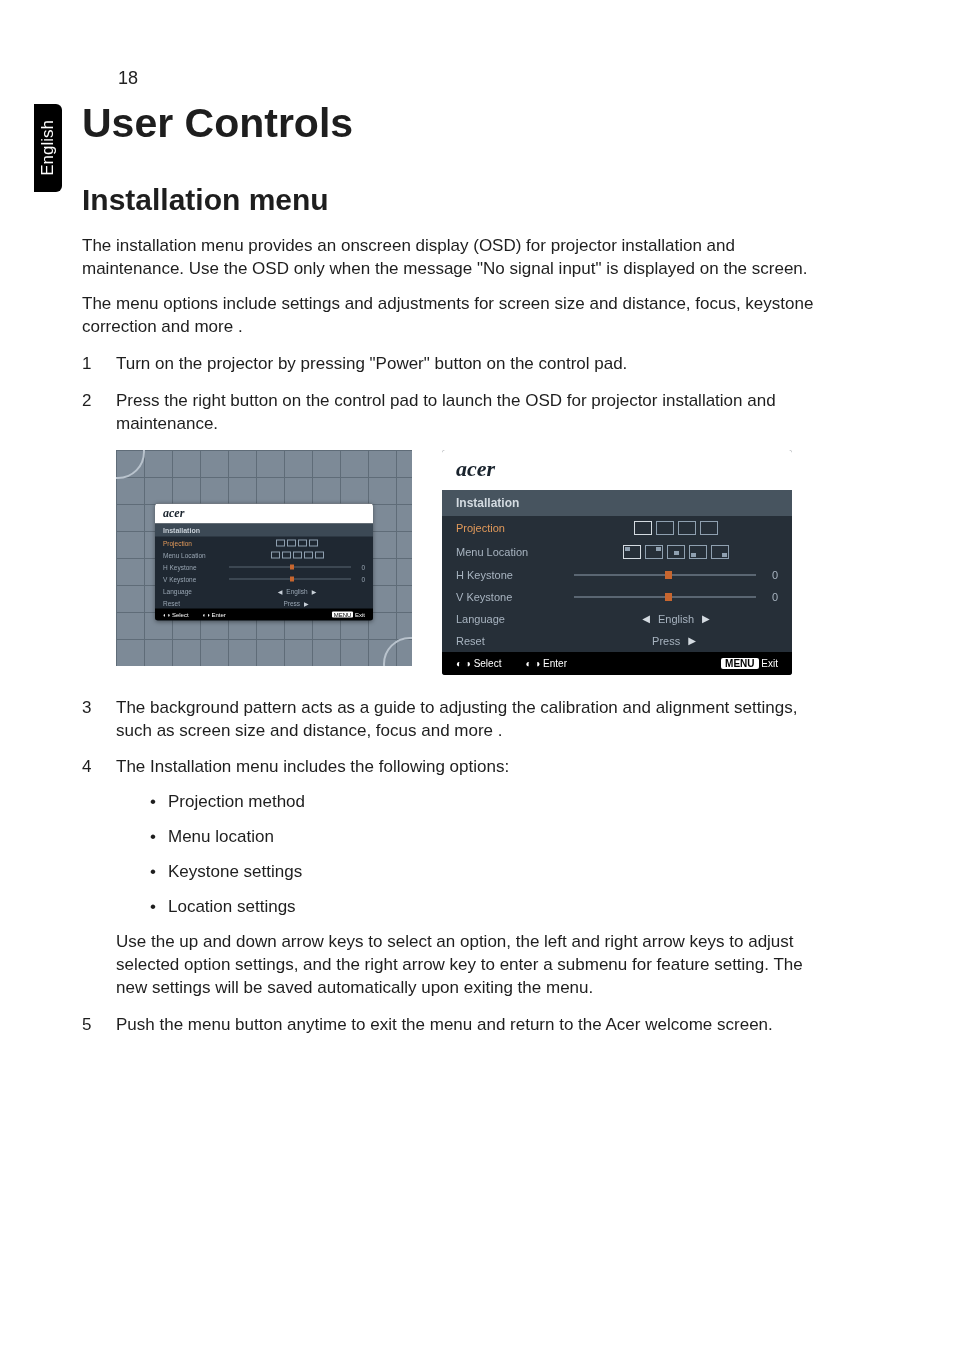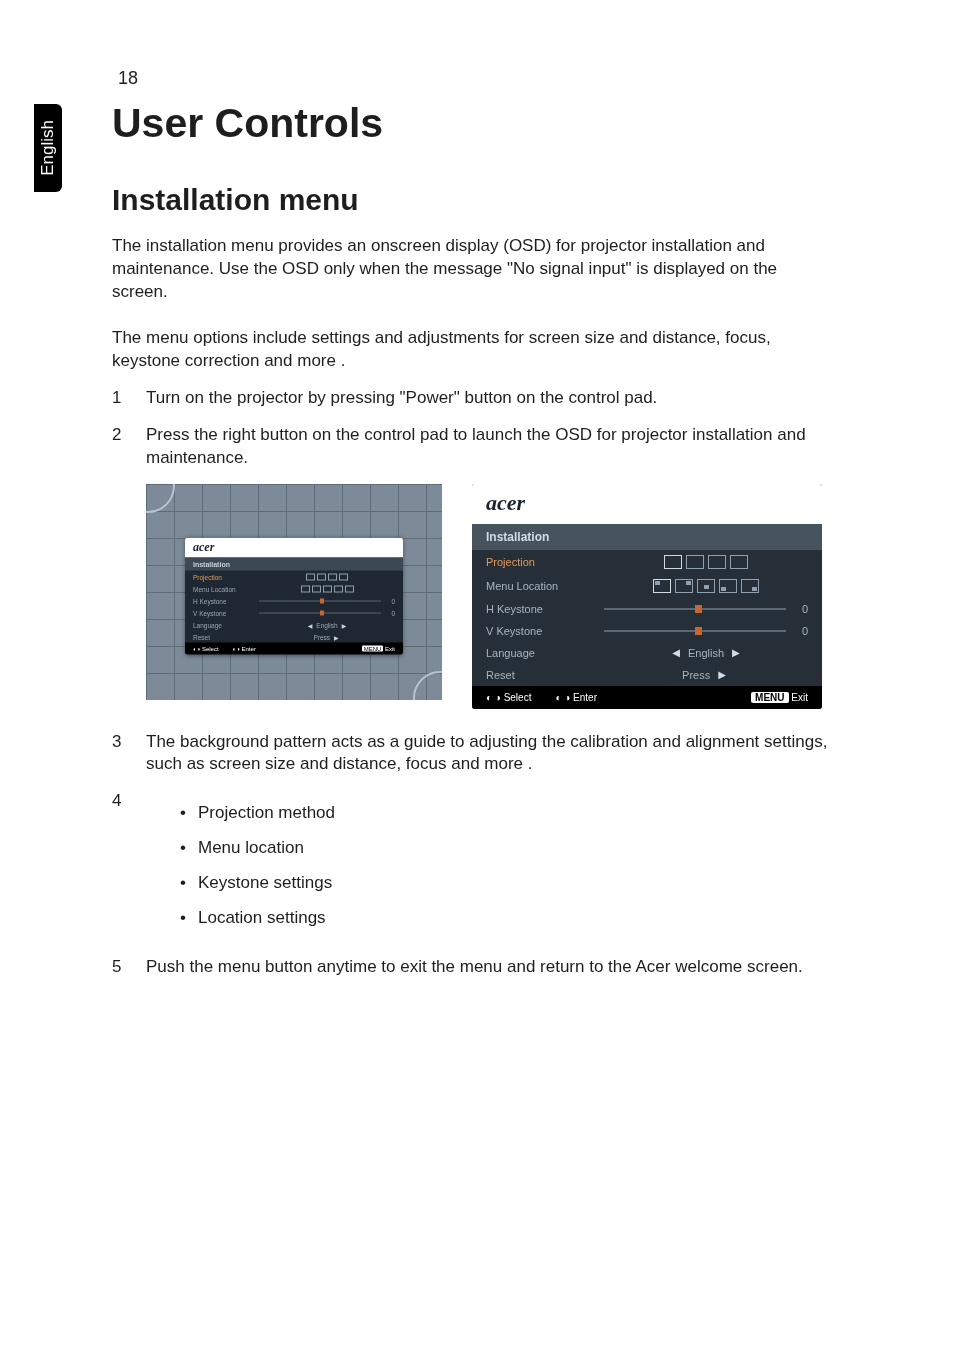--- a/index.html
+++ b/index.html
@@ -35,39 +35,39 @@
       font-weight: normal;
     }
     .page-number {
       position: absolute;
       left: 118px;
       top: 68px;
       font-size: 18px;
       color: #222;
     }
     .content {
-      padding: 100px 118px 60px 112px;
+      padding: 100px 118px 60px 82px;
     }
     h1 {
       font-size: 41px;
       font-weight: 600;
       color: #1e1e1e;
       margin-bottom: 36px;
     }
     h2 {
       font-size: 30px;
       font-weight: 600;
       color: #1e1e1e;
       margin-bottom: 18px;
     }
     p.body {
       font-size: 17px;
       line-height: 1.35;
       color: #1e1e1e;
-      margin-bottom: 23px;
+      margin-bottom: 12px;
     }
     p.body2 {
       font-size: 17px;
       line-height: 1.35;
       color: #1e1e1e;
       margin-bottom: 14px;
       margin-top: 10px;
     }
     ol.main {
       list-style: none;
@@ -454,26 +454,28 @@
   </div>
 
   <ol class="main">
     <li>
       <span class="num">3</span>
       <span class="li-body">The background pattern acts as a guide to adjusting the calibration and alignment settings, such as screen size and distance, focus and more .</span>
     </li>
     <li>
       <span class="num">4</span>
       <div class="li-body">
+        <span>The Installation menu includes the following options:</span>
         <ul class="bullets">
           <li>Projection method</li>
           <li>Menu location</li>
           <li>Keystone settings</li>
           <li>Location settings</li>
         </ul>
+        <div class="sub-text">Use the up and down arrow keys to select an option, the left and right arrow keys to adjust selected option settings, and the right arrow key to enter a submenu for feature setting. The new settings will be saved automatically upon exiting the menu.</div>
       </div>
     </li>
     <li>
       <span class="num">5</span>
       <span class="li-body">Push the menu button anytime to exit the menu and return to the Acer welcome screen.</span>
     </li>
   </ol>
 </div>
 
 </body></html>

